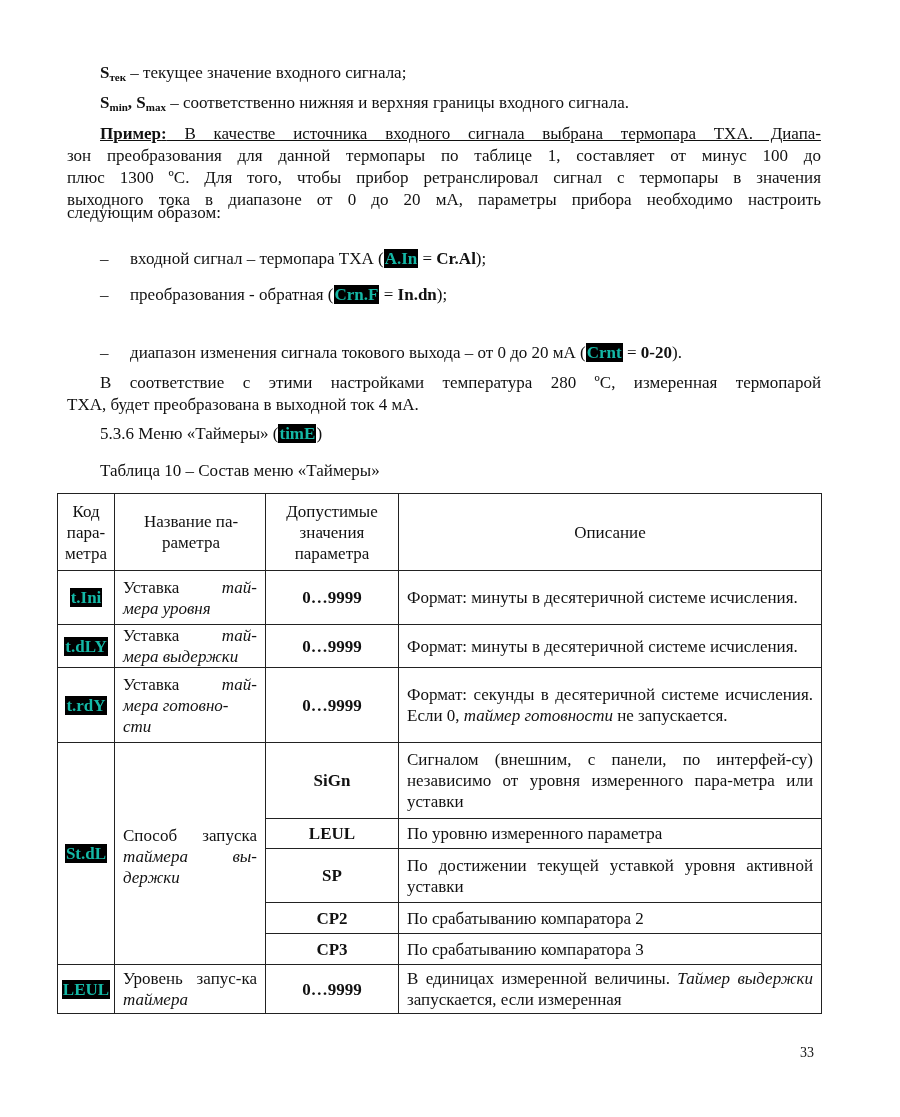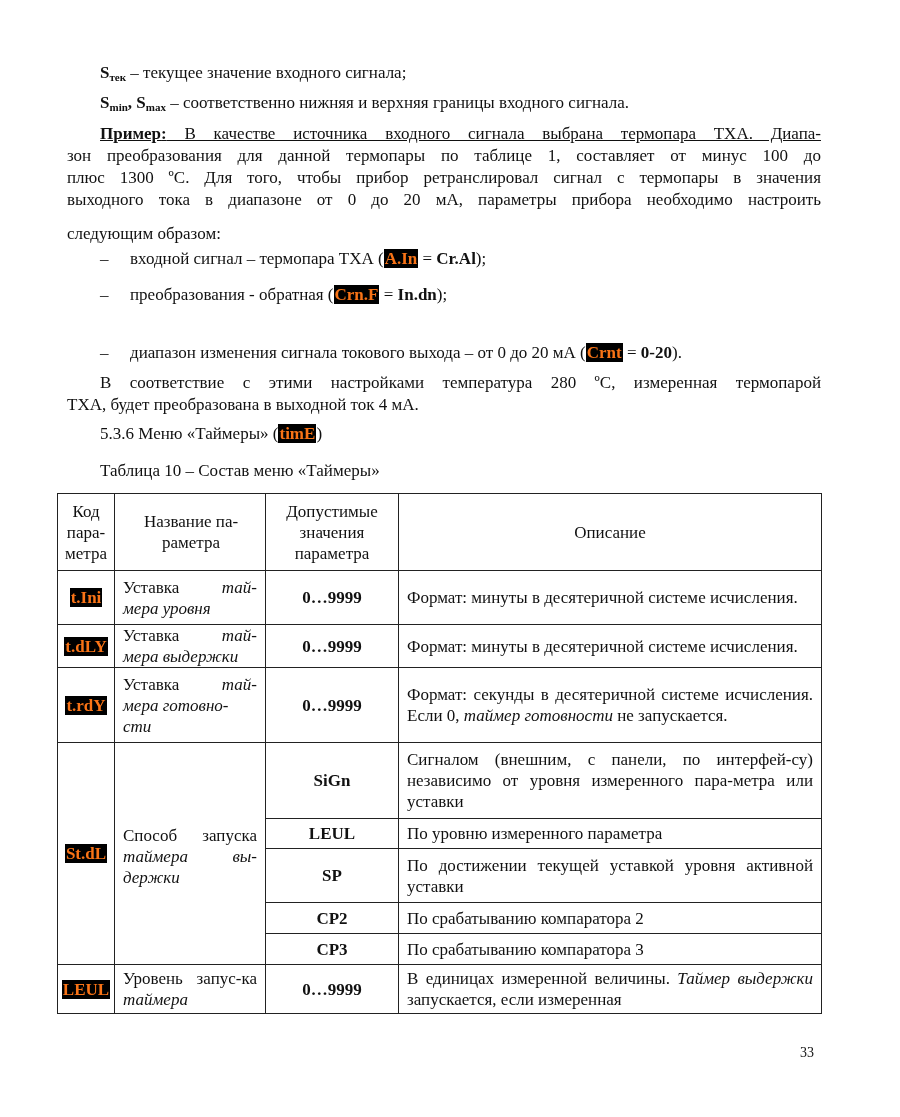--- a/index.html
+++ b/index.html
@@ -2,21 +2,21 @@
 <html><head>
 <meta charset="utf-8">
 <style>
   html, body { margin: 0; padding: 0; background: #ffffff; }
   body { width: 900px; height: 1117px; position: relative; overflow: hidden;
          font-family: "Liberation Serif", serif; color: #111; font-size: 17px; }
   .line { position: absolute; left: 67px; width: 754px; line-height: 22px; }
   .ind { left: 100px; width: 721px; }
   .just { text-align: justify; }
   .just-last { text-align-last: justify; }
-  .code { background: #000; color: #f97316; font-weight: bold; padding: 0 1px; text-align: right; }
+  .code { background: #000; color: #14b8a6; font-weight: bold; padding: 0 1px; text-align: right; }
   b { font-weight: bold; }
   sub { font-size: 11px; font-weight: bold; vertical-align: -3px; }
   .dash-item { position: absolute; left: 100px; width: 721px; line-height: 22px; }
   .dash-item .dash { position: absolute; left: 0; }
   .dash-item .txt { margin-left: 30px; display: block; }
 
   table.t { position: absolute; left: 57px; top: 493px; width: 765px;
             border-collapse: collapse; font-size: 17px; }
   table.t td, table.t th { border: 1.5px solid #222; padding: 0 8px; vertical-align: middle; line-height: 21px; }
   table.t th { font-weight: normal; text-align: center; }
@@ -37,21 +37,21 @@
 <div class="line ind" style="top:92px;">
   <b>S</b><sub>min</sub><b>, </b><b>S</b><sub>max</sub><span> – соответственно нижняя и верхняя границы входного сигнала.</span>
 </div>
 
 <div class="line ind just just-last" style="top:123px;text-decoration:underline;">
   <b><u>Пример</u><span>:</span></b><span> В качестве источника входного сигнала выбрана термопара ТХА. Диапа-</span>
 </div>
 <div class="line just just-last" style="top:145px;">зон преобразования для данной термопары по таблице 1, составляет от минус 100 до</div>
 <div class="line just just-last" style="top:167px;">плюс 1300 ºС.  Для того, чтобы прибор ретранслировал сигнал с термопары в значения</div>
 <div class="line just just-last" style="top:189px;">выходного тока в диапазоне  от 0 до 20 мА, параметры прибора необходимо настроить</div>
-<div class="line" style="top:223px;">следующим образом:</div>
+<div class="line" style="top:202px;">следующим образом:</div>
 
 <div class="dash-item" style="top:248px;">
   <span class="dash">–</span>
   <span class="txt"><span>входной сигнал – термопара ТХА (</span><span class="code">A.In</span><span> = </span><b>Cr.Al</b><span>);</span></span>
 </div>
 <div class="dash-item" style="top:284px;">
   <span class="dash">–</span>
   <span class="txt"><span>преобразования  - обратная (</span><span class="code">Crn.F</span><span> = </span><b>In.dn</b><span>);</span></span>
 </div>
 <div class="dash-item" style="top:342px;">

